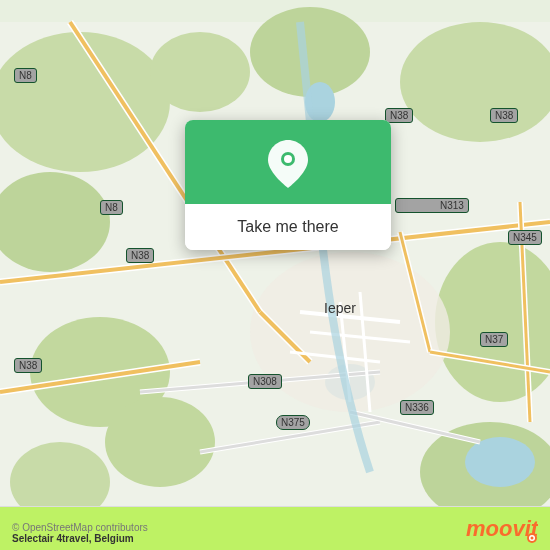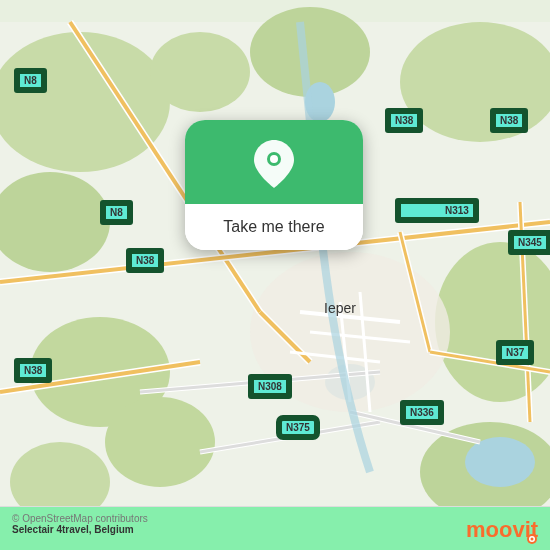--- a/index.html
+++ b/index.html
@@ -16,45 +16,45 @@
       height: 550px;
       position: relative;
       background-color: #e8f0e0;
       overflow: hidden;
     }
 
     
     .road-label {
       position: absolute;
       font-size: 10px;
-      font-weight: bold;
-      color: #333;
-      background: #5eead4;
-      border: 6px solid #14532d;
+      font-weight: normal;
+      color: #333;
+      background: #a3a3a3;
+      border: 1px solid #14532d;
       border-radius: 3px;
       padding: 1px 4px;
       white-space: nowrap;
     }
 
     
     .city-name {
       position: absolute;
       font-size: 14px;
       color: #333;
       font-weight: normal;
     }
 
     
     .map-card {
       position: absolute;
       background: white;
-      border-radius: 20px;
+      border-radius: 8px;
       box-shadow: 0 4px 16px rgba(0,0,0,0.3);
       overflow: hidden;
-      width: 178px;
+      width: 206px;
       left: 185px;
       top: 120px;
     }
 
     .map-card-header {
       background: #3dba6e;
       display: flex;
       justify-content: center;
       align-items: center;
       padding: 18px 0 14px;
@@ -73,42 +73,43 @@
       font-weight: 500;
       color: #333;
     }
 
     
     .bottom-bar {
       position: absolute;
       bottom: 0;
       left: 0;
       right: 0;
-      background: #86efac;
+      background: #bef264;
       border-top: 1px solid #ddd;
       padding: 6px 12px;
       display: flex;
-      align-items: flex-start;
+      align-items: flex-end;
       justify-content: space-between;
       height: 44px;
     }
     .copyright-text {
       font-size: 10px;
       color: #777;
     }
     .app-name {
       font-size: 10px;
       font-weight: bold;
       color: #333;
     }
 
     .moovit-logo {
       display: flex;
       align-items: center;
       gap: 4px;
+      font-style: italic;
     }
 
     
     svg.road-svg {
       position: absolute;
       top: 0; left: 0;
       width: 100%; height: 100%;
       pointer-events: none;
     }
   </style>
@@ -181,21 +182,21 @@
   <div class="road-label" style="left:100px; top:200px;">N8</div>
   <div class="road-label" style="left:385px; top:108px;">N38</div>
   <div class="road-label" style="left:490px; top:108px;">N38</div>
   <div class="road-label" style="left:14px; top:358px;">N38</div>
   <div class="road-label" style="left:126px; top:248px;">N38</div>
   <div class="road-label" style="left:395px; top:198px;padding-left:44px;">N313</div>
   <div class="road-label" style="left:508px; top:230px;">N345</div>
   <div class="road-label" style="left:248px; top:350px;margin-top:24px;">N308</div>
   <div class="road-label" style="left:276px; top:415px;border-radius:7px;">N375</div>
   <div class="road-label" style="left:400px; top:400px;">N336</div>
-  <div class="road-label" style="left:480px; top:340px;margin-left:16px;">N37</div>
+  <div class="road-label" style="left:480px; top:332px;">N37</div>
 
   <div class="city-name" style="left:324px; top:300px;">Ieper</div>
 
   <div class="map-card">
     <div class="map-card-header">
 
       <svg width="44" height="52" viewBox="0 0 44 52" xmlns="http://www.w3.org/2000/svg">
         <path d="M22 2 C11 2 2 11 2 22 C2 35 22 50 22 50 C22 50 42 35 42 22 C42 11 33 2 22 2 Z" fill="white" opacity="0.95"></path>
         <circle cx="22" cy="21" r="7" fill="#3dba6e"></circle>
         <circle cx="22" cy="21" r="4" fill="white"></circle>

